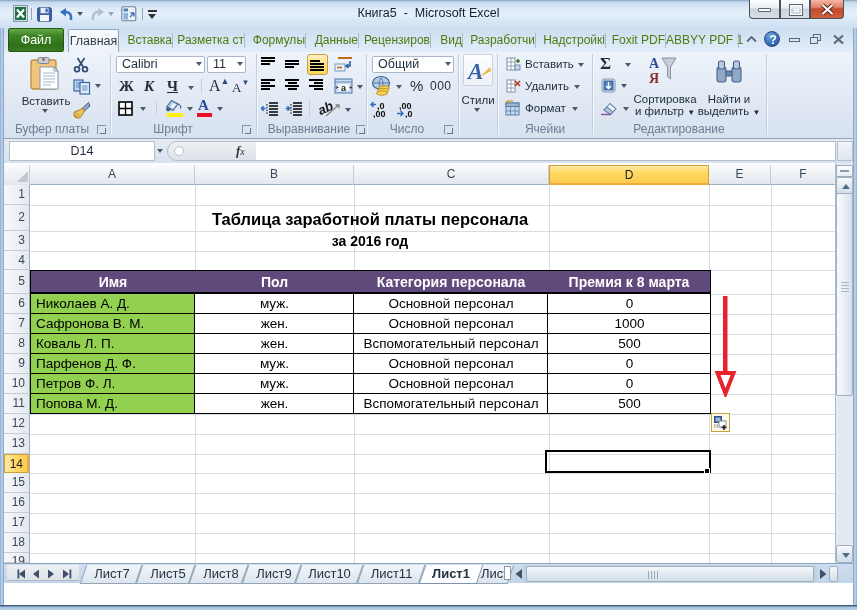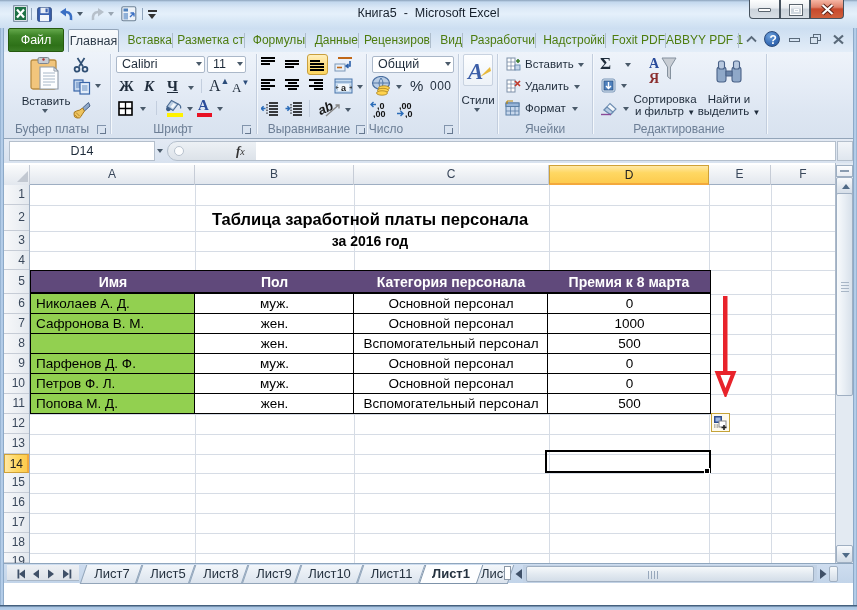--- a/index.html
+++ b/index.html
@@ -326,21 +326,21 @@
     <svg class="abs" style="left:366px; top:48px;" width="26" height="18" viewBox="0 0 26 18">
       <text x="7" y="9" font-size="9" font-weight="bold" fill="#111">,0</text>
       <text x="3" y="17" font-size="9" font-weight="bold" fill="#111">,00</text>
       <path d="M6 4.5 L1 4.5 M3.5 2 L1 4.5 L3.5 7" stroke="#2B6CB8" stroke-width="1.4" fill="none"></path>
     </svg>
     <svg class="abs" style="left:392px; top:48px;" width="26" height="18" viewBox="0 0 26 18">
       <text x="3" y="9" font-size="9" font-weight="bold" fill="#111">,00</text>
       <text x="9" y="17" font-size="9" font-weight="bold" fill="#111">,0</text>
       <path d="M1 13.5 L7 13.5 M4.5 11 L7 13.5 L4.5 16" stroke="#2B6CB8" stroke-width="1.4" fill="none"></path>
     </svg>
-    <div class="glabel" style="left:342px; width:80px;">Число</div>
+    <div class="glabel" style="left:363px; width:80px;">Число</div>
     <div class="launch" style="left:440px;"></div>
 
     <div class="abs" style="left:459px; top:2px; width:30px; height:32px; border:1px solid #C8D2E0; border-radius:2px; background:linear-gradient(180deg,#FDFEFF 0,#EDF2F8 100%);"></div>
     <svg class="abs" style="left:462px; top:5px;" width="26" height="27" viewBox="0 0 26 27">
       <text x="2" y="22" font-size="23" font-style="italic" font-weight="bold" fill="#3B5EA8" font-family="Liberation Serif,serif">A</text>
       <path d="M14 20 L24 10 L25 14 Z" fill="#E8B93C"></path>
     </svg>
     <div class="rbtxt" style="left:447px; top:42px; width:54px; text-align:center;">Стили</div>
     <div class="dd" style="left:470px; top:56px;"></div>
 
@@ -509,20 +509,21 @@
         <i class="cb"></i>
         <i class="cc"></i>
         <i class="cd"></i>
       </div>
       <div class="hcell" style="left:1px; width:164px;">Имя</div>
       <div class="hcell" style="left:165px; width:159px;">Пол</div>
       <div class="hcell" style="left:324px; width:194px;">Категория персонала</div>
       <div class="hcell" style="left:518px; width:162px;">Премия к 8 марта</div>
       <div class="tc" style="left:6px; top:24px; width:158px;">Николаев А. Д.</div>
       <div class="tc" style="left:6px; top:44px; width:158px;">Сафронова В. М.</div>
+      <div class="tc" style="left:6px; top:64px; width:158px;">Коваль Л. П.</div>
       <div class="tc" style="left:6px; top:84px; width:158px;">Парфенов Д. Ф.</div>
       <div class="tc" style="left:6px; top:104px; width:158px;">Петров Ф. Л.</div>
       <div class="tc" style="left:6px; top:124px; width:158px;">Попова М. Д.</div>
       <div class="tc tcc" style="left:165px; top:24px; width:159px;">муж.</div>
       <div class="tc tcc" style="left:165px; top:44px; width:159px;">жен.</div>
       <div class="tc tcc" style="left:165px; top:64px; width:159px;">жен.</div>
       <div class="tc tcc" style="left:165px; top:84px; width:159px;">муж.</div>
       <div class="tc tcc" style="left:165px; top:104px; width:159px;">муж.</div>
       <div class="tc tcc" style="left:165px; top:124px; width:159px;">жен.</div>
       <div class="tc tcc" style="left:324px; top:24px; width:194px;">Основной персонал</div>

